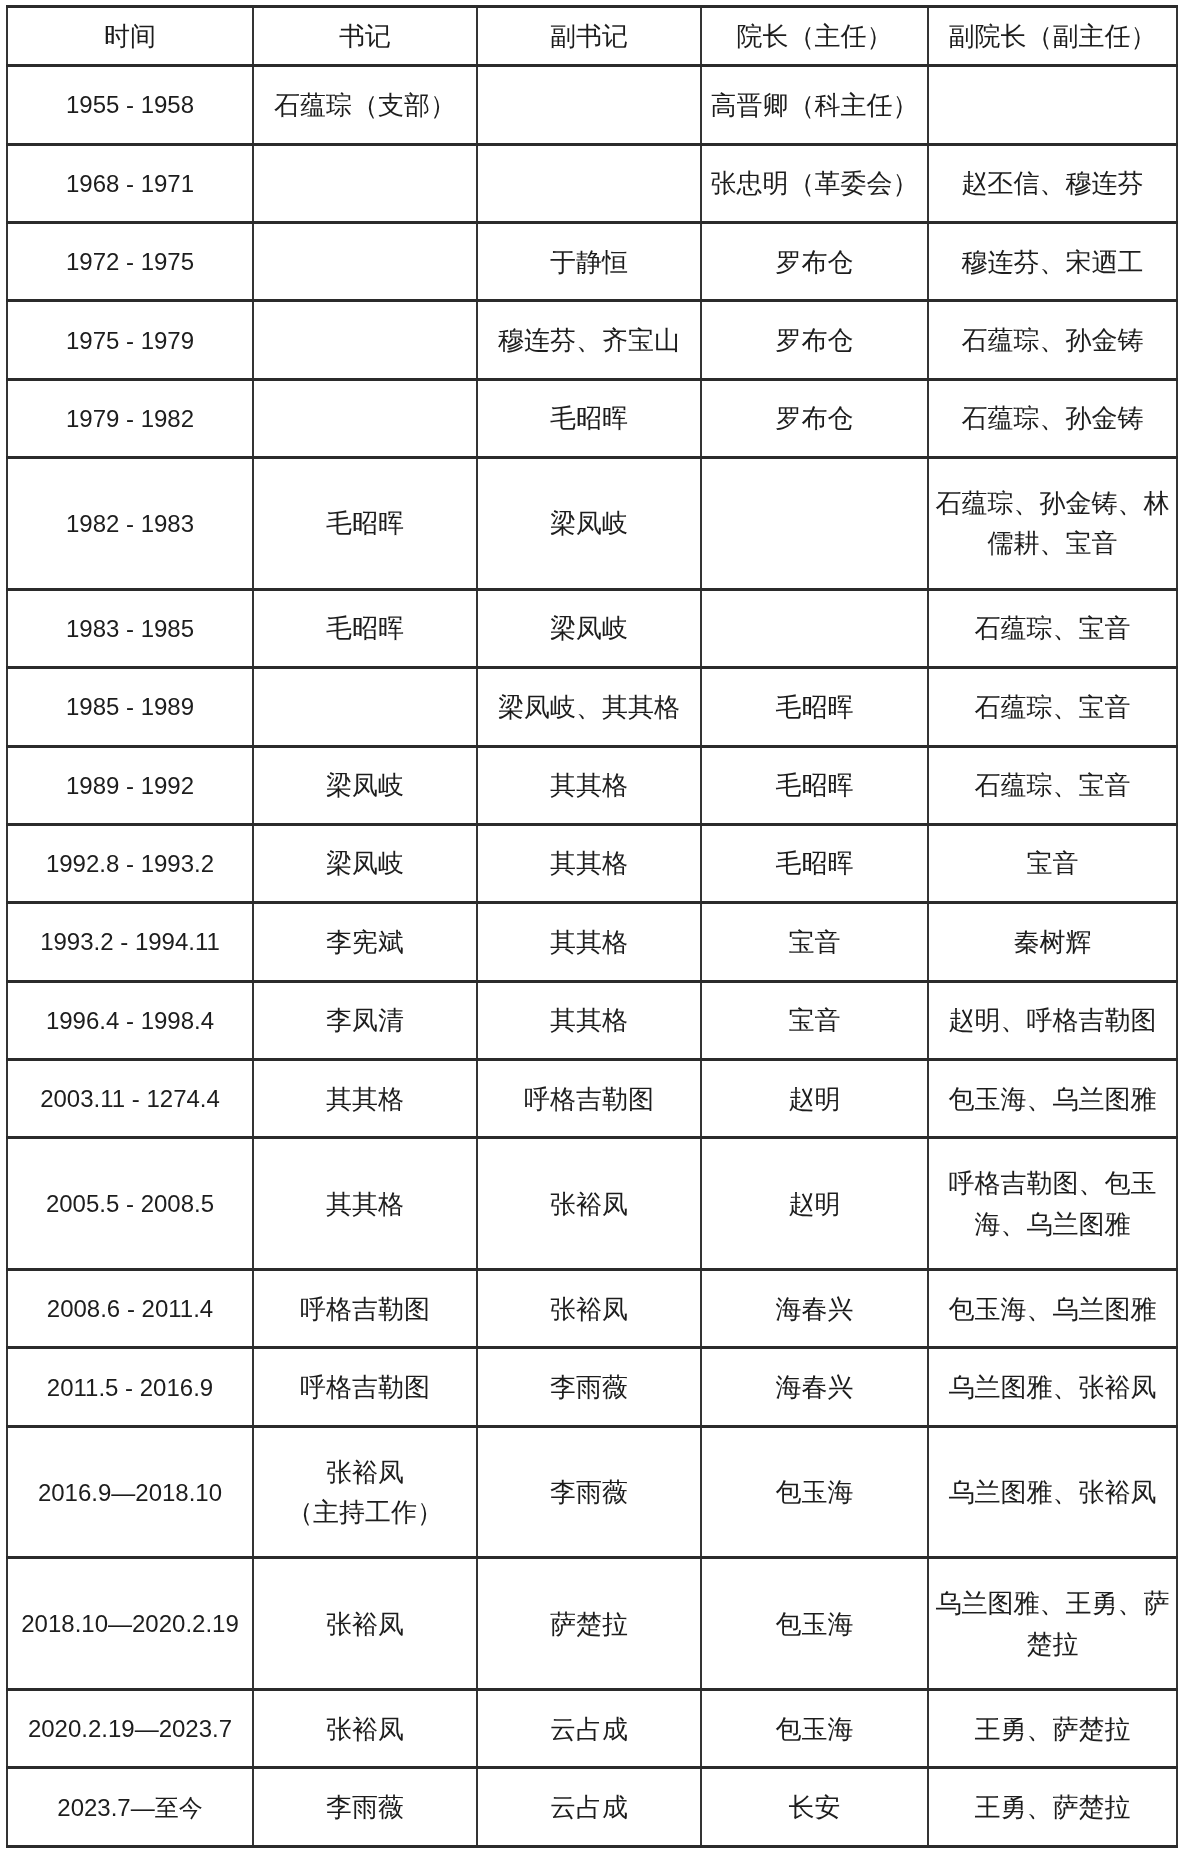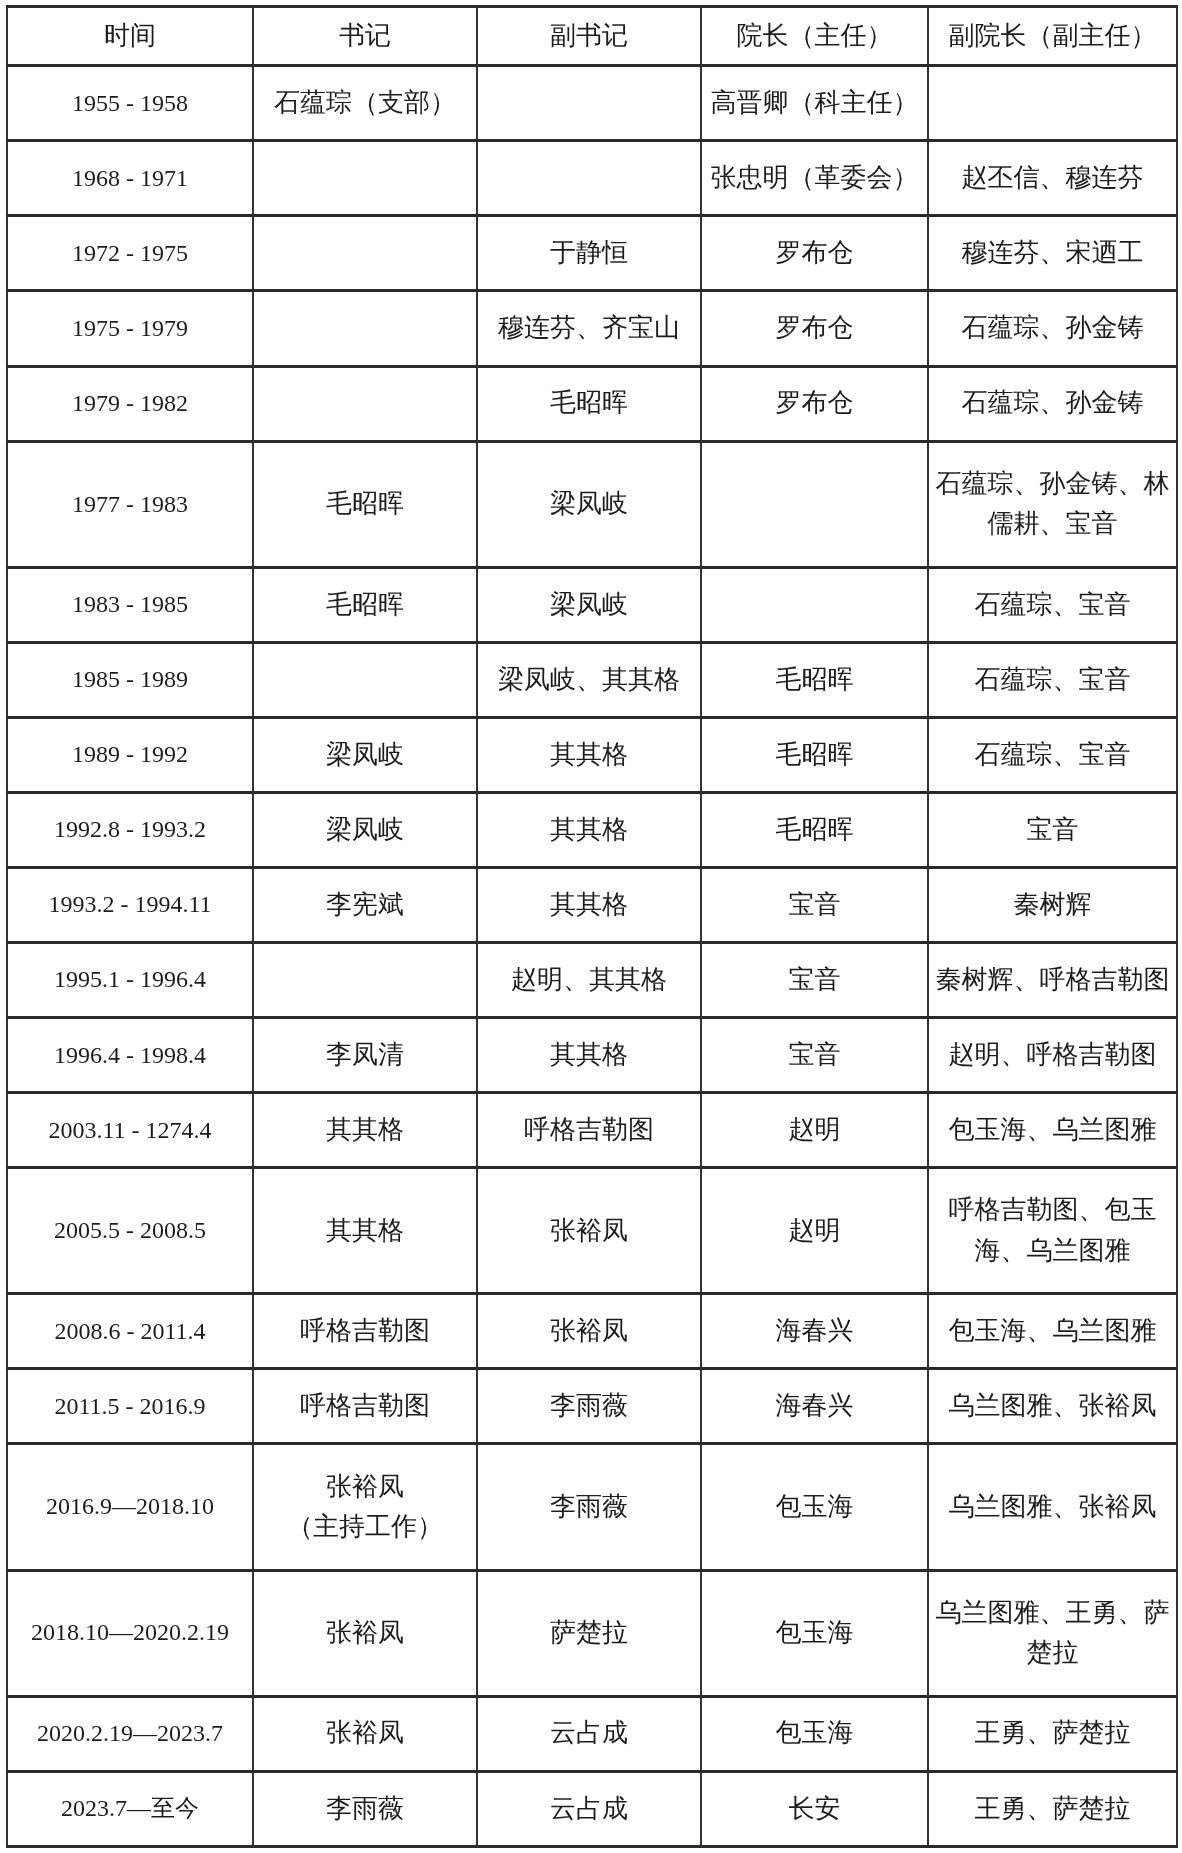--- a/index.html
+++ b/index.html
@@ -7,21 +7,20 @@
     padding: 0;
     background: #ffffff;
     font-family: "Liberation Sans", "DejaVu Sans", sans-serif;
   }
   .page {
     width: 1182px;
     height: 1853px;
     background: #ffffff;
     box-sizing: border-box;
     padding: 5px 6px;
-    font-family: Liberation Serif, serif;
   }
   table.leadership {
     border-collapse: collapse;
     table-layout: fixed;
     width: 1170px;
     height: 1843px;
     background: #ffffff;
   }
   th, td {
     border-top: 3px solid #2b2b2b;
@@ -97,21 +96,21 @@
           <td class="col-4">石蕴琮、孙金铸</td>
         </tr>
         <tr>
           <td class="col-0">1979 - 1982</td>
           <td class="col-1"></td>
           <td class="col-2">毛昭晖</td>
           <td class="col-3">罗布仓</td>
           <td class="col-4">石蕴琮、孙金铸</td>
         </tr>
         <tr>
-          <td class="col-0">1977 - 1983</td>
+          <td class="col-0">1982 - 1983</td>
           <td class="col-1">毛昭晖</td>
           <td class="col-2">梁凤岐</td>
           <td class="col-3"></td>
           <td class="col-4">石蕴琮、孙金铸、林儒耕、宝音</td>
         </tr>
         <tr>
           <td class="col-0">1983 - 1985</td>
           <td class="col-1">毛昭晖</td>
           <td class="col-2">梁凤岐</td>
           <td class="col-3"></td>
@@ -137,27 +136,20 @@
           <td class="col-2">其其格</td>
           <td class="col-3">毛昭晖</td>
           <td class="col-4">宝音</td>
         </tr>
         <tr>
           <td class="col-0">1993.2 - 1994.11</td>
           <td class="col-1">李宪斌</td>
           <td class="col-2">其其格</td>
           <td class="col-3">宝音</td>
           <td class="col-4">秦树辉</td>
-        </tr>
-        <tr>
-          <td class="col-0">1995.1 - 1996.4</td>
-          <td class="col-1"></td>
-          <td class="col-2">赵明、其其格</td>
-          <td class="col-3">宝音</td>
-          <td class="col-4">秦树辉、呼格吉勒图</td>
         </tr>
         <tr>
           <td class="col-0">1996.4 - 1998.4</td>
           <td class="col-1">李凤清</td>
           <td class="col-2">其其格</td>
           <td class="col-3">宝音</td>
           <td class="col-4">赵明、呼格吉勒图</td>
         </tr>
         <tr>
           <td class="col-0">2003.11 - 1274.4</td>

